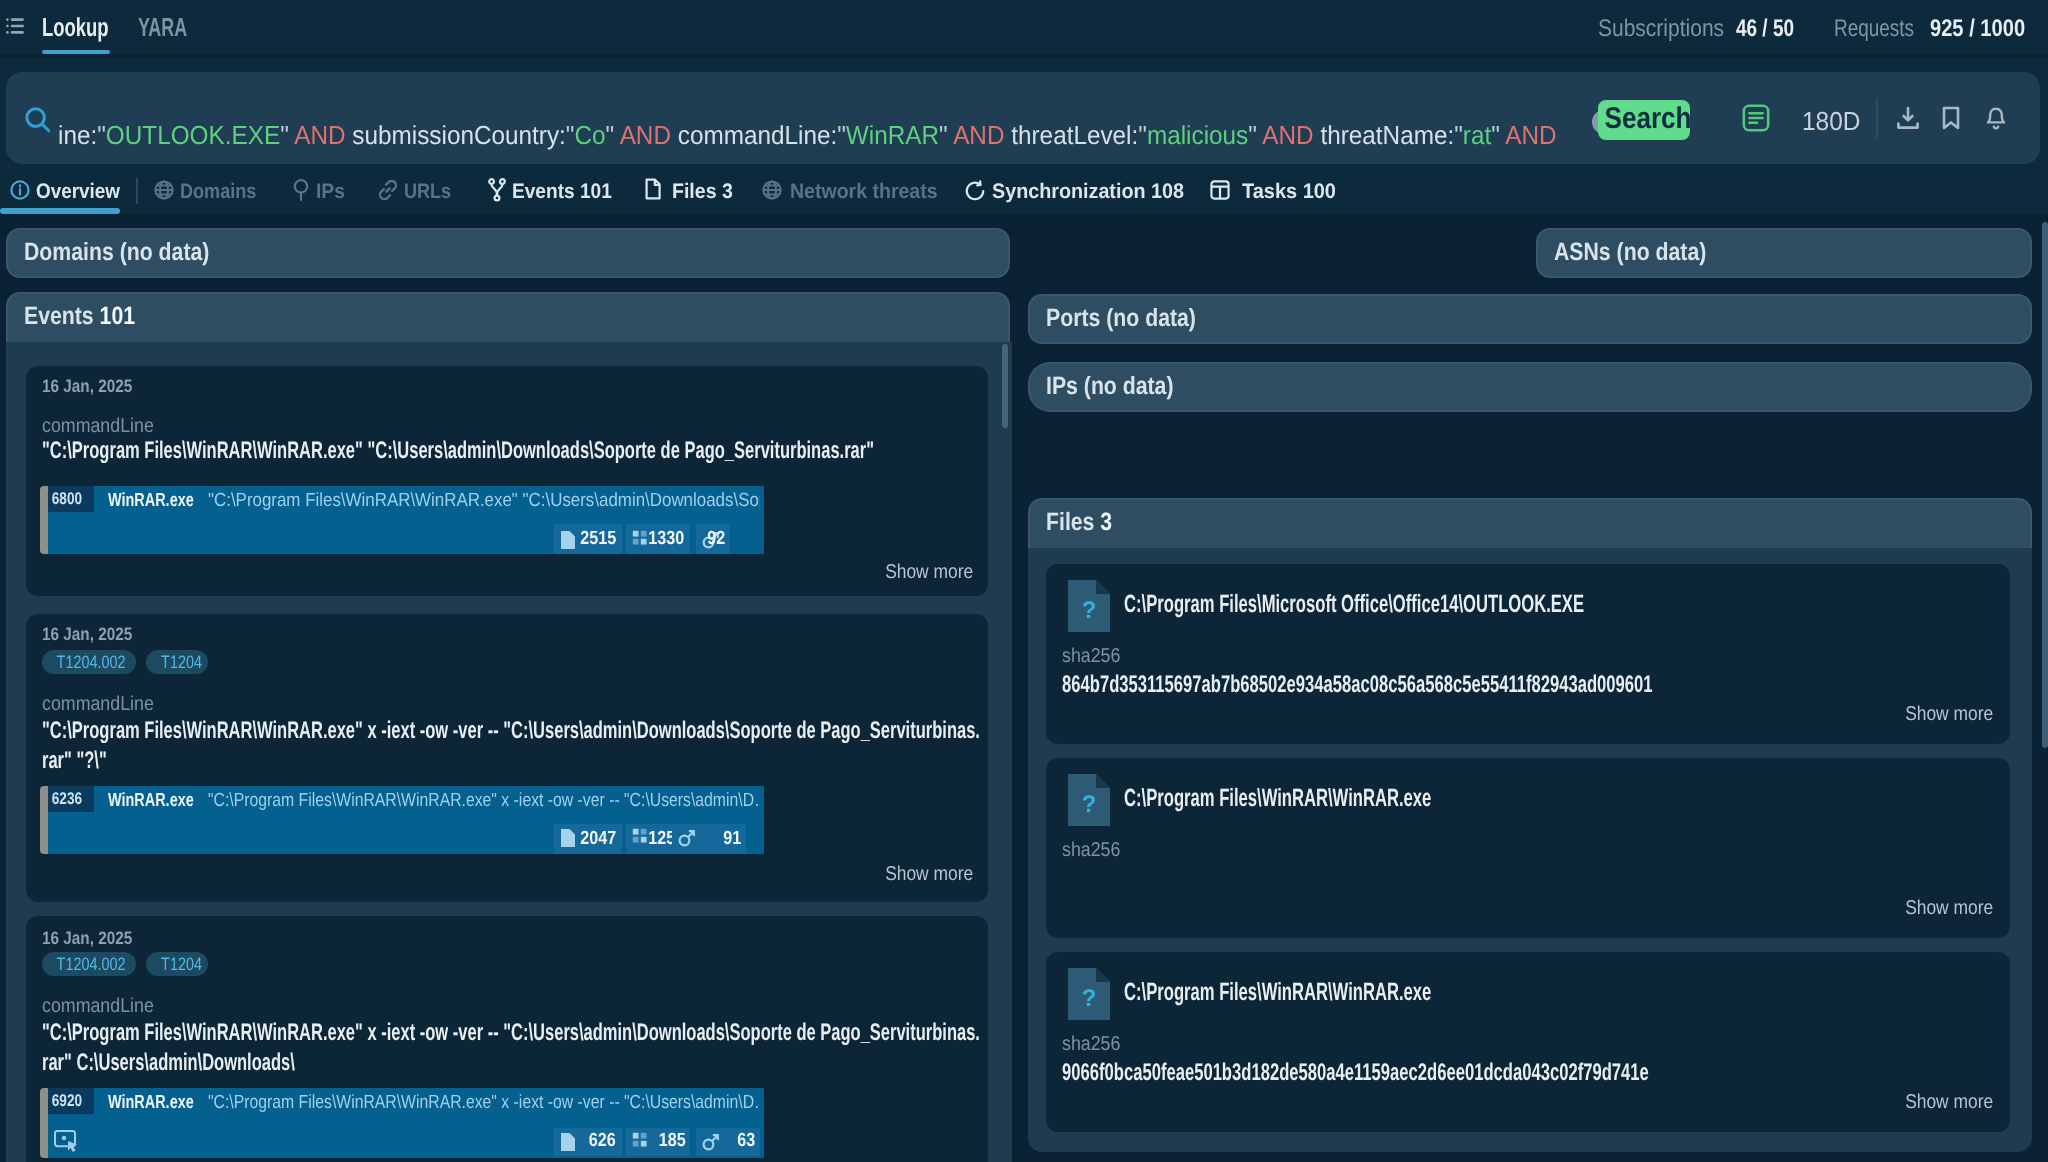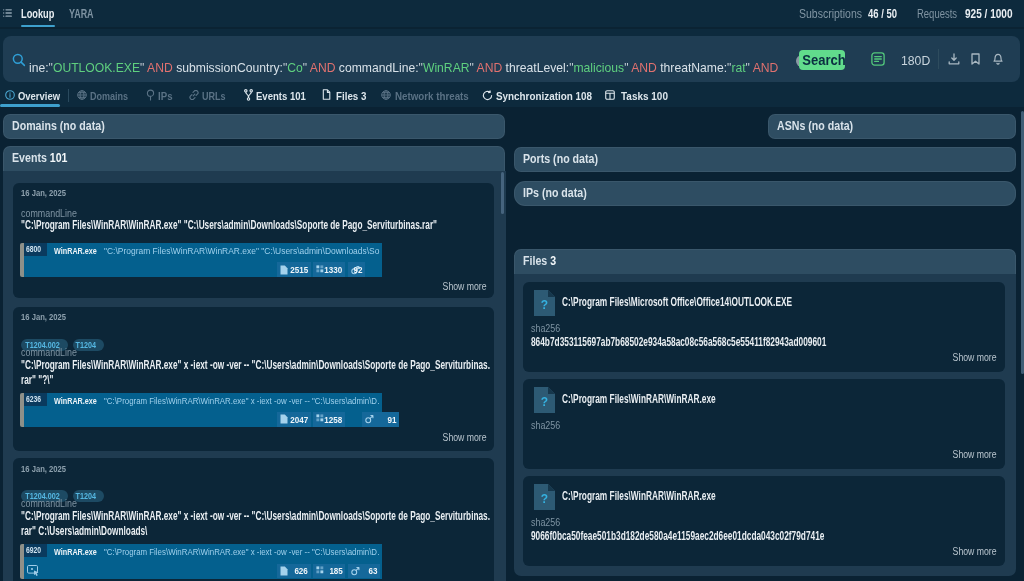--- a/index.html
+++ b/index.html
@@ -27,21 +27,21 @@
 .hdr { position:absolute; height:25px; background:#2e4d62; border:1px solid rgba(255,255,255,0.06); border-radius:7px; font-size:12.5px; font-weight:bold; color:#d9e3ea; line-height:23px; padding-left:8px; }
 .hdr b { color:#f4f8fa; }
 .cardtop { border-radius:7px 7px 0 0; border-bottom:none; }
 .body { position:absolute; background:#1f3b50; border-radius:0 0 7px 7px; }
 .item { position:absolute; background:#0c2638; border-radius:6px; }
 
 .date { position:absolute; left:8px; top:6.5px; font-size:9px; font-weight:bold; color:#8da0ad; line-height:9px; }
 .lbl { position:absolute; left:8px; font-size:10px; color:#7e93a2; line-height:10px; }
 .cmd { position:absolute; left:8px; font-size:12px; font-weight:bold; color:#e9eef2; line-height:15px; }
 .showmore { position:absolute; right:7px; font-size:10px; color:#b9c5ce; line-height:10px; }
-.pill { position:absolute; top:32px; height:12px; background:#1d4a63; border-radius:6px; font-size:9px; font-weight:bold; color:#55b7e2; line-height:12px; text-align:left; }
+.pill { position:absolute; top:18px; height:12px; background:#1d4a63; border-radius:6px; font-size:9px; font-weight:normal; color:#55b7e2; line-height:12px; text-align:right; }
 
 .pbox { position:absolute; left:7.5px; width:362px; height:34.5px; }
 .pstripe { position:absolute; left:0; top:0; width:3.5px; height:100%; background:#8e9089; border-radius:2px 0 0 2px; }
 .pblue { position:absolute; left:3.5px; top:0; right:0; bottom:0; background:#04608e; }
 .pbadge { position:absolute; left:3.5px; top:0; width:23px; height:13px; background:#0a3a5e; color:#cfe2ef; font-size:8.5px; font-weight:bold; line-height:13px; }
 .pname { position:absolute; left:34.3px; top:3px; font-size:9.5px; font-weight:bold; color:#eef4f8; line-height:10px; }
 .pcmd { position:absolute; left:84.4px; top:3px; width:276px; font-size:9.5px; color:#9fd0ec; line-height:10px; white-space:nowrap; overflow:hidden; }
 .chip { position:absolute; bottom:0.5px; height:14.5px; background:#15689a; }
 .chip svg { position:absolute; left:3px; top:2.2px; }
 .chip b { position:absolute; right:2.5px; top:2.5px; font-size:9.5px; color:#f0f6fa; line-height:10px; }
@@ -209,21 +209,21 @@
           </div>
         <div class="chip" style="left:292.5px;width:32.4px">
             <svg width="8" height="8" viewBox="0 0 10 10" fill="#a5d2ec">
               <rect x="0.5" y="0.5" width="3.6" height="3.6"></rect>
               <rect x="5.5" y="0.5" width="3.6" height="3.6" fill-opacity="0.55"></rect>
               <rect x="0.5" y="5.5" width="3.6" height="3.6" fill-opacity="0.55"></rect>
               <rect x="5.5" y="5.5" width="3.6" height="3.6"></rect>
             </svg>
             <b><span class="tr" style="transform:scaleX(0.85)">1258</span></b>
           </div>
-        <div class="chip" style="left:342px;width:37px">
+        <div class="chip" style="left:316px;width:37px">
             <svg width="9" height="10" viewBox="0 0 10 10" fill="none" stroke="#a5d2ec" stroke-width="1.2">
               <circle cx="3.6" cy="6.4" r="2.7"></circle>
               <path d="M5.7 4.3 L8.8 1.2 M8.8 1.2 H6.5 M8.8 1.2 V3.5" stroke-linecap="round"></path>
             </svg>
             <b><span class="tr" style="transform:scaleX(0.85)">91</span></b>
           </div>
       </div>
       <div class="showmore" style="top:126.5px;"><span class="tr" style="transform:scaleX(0.87)">Show more</span></div>
     </div>
 

